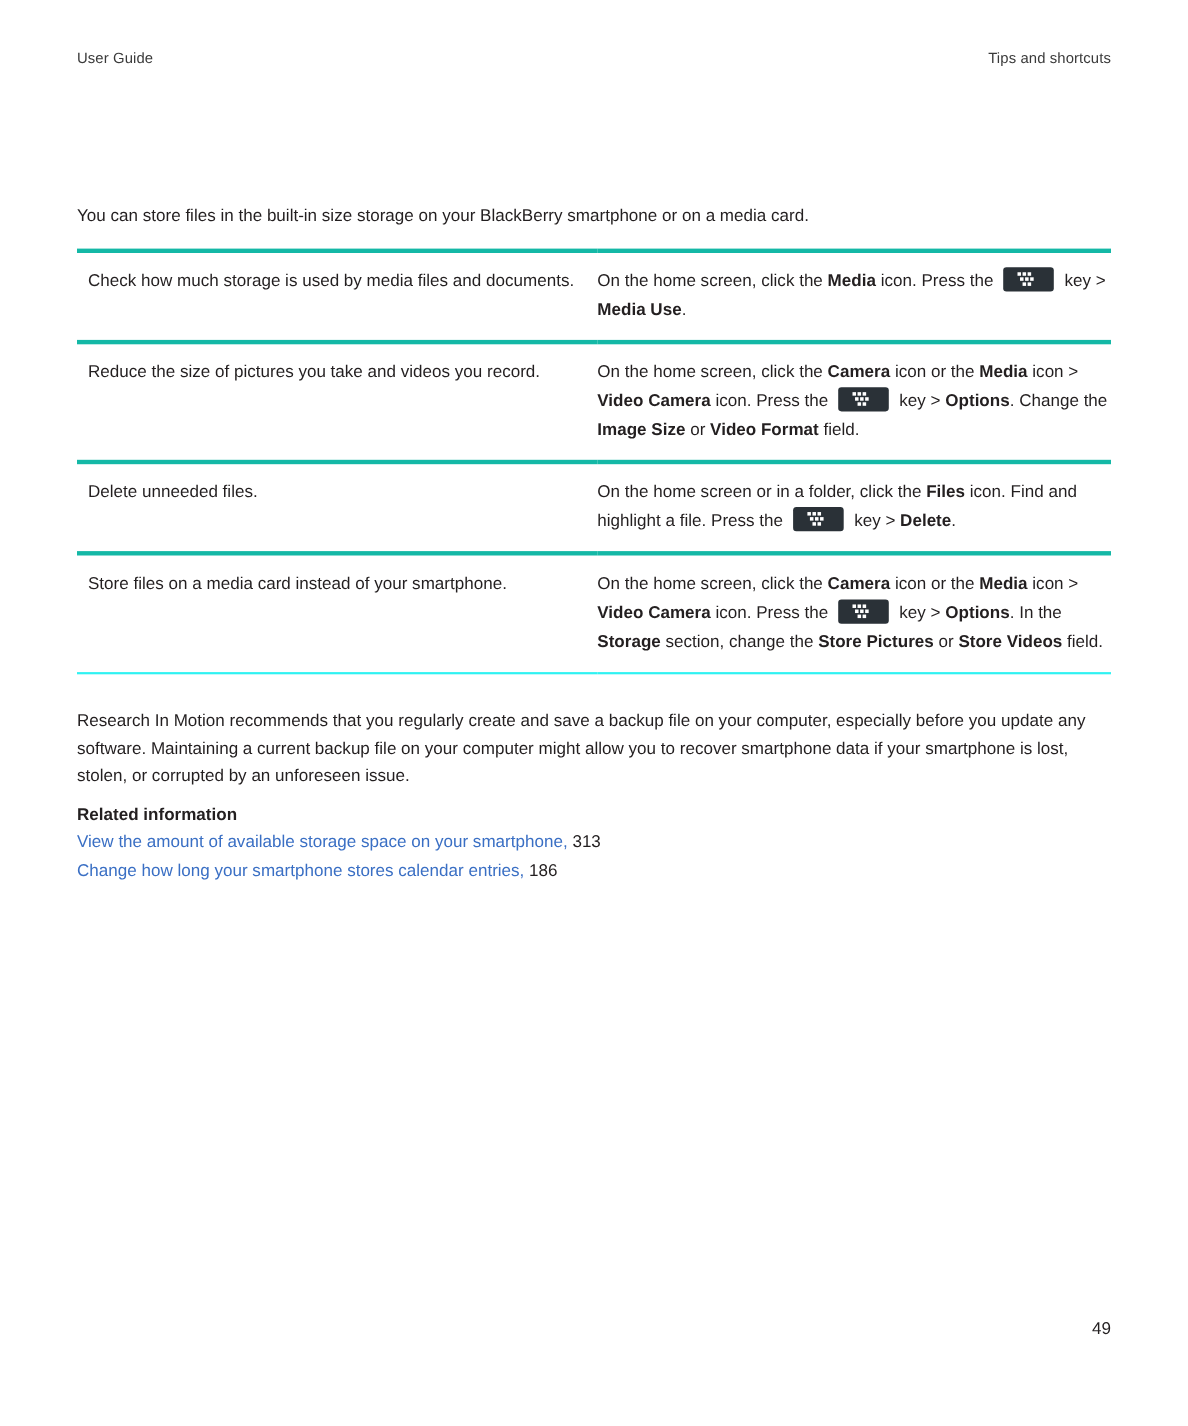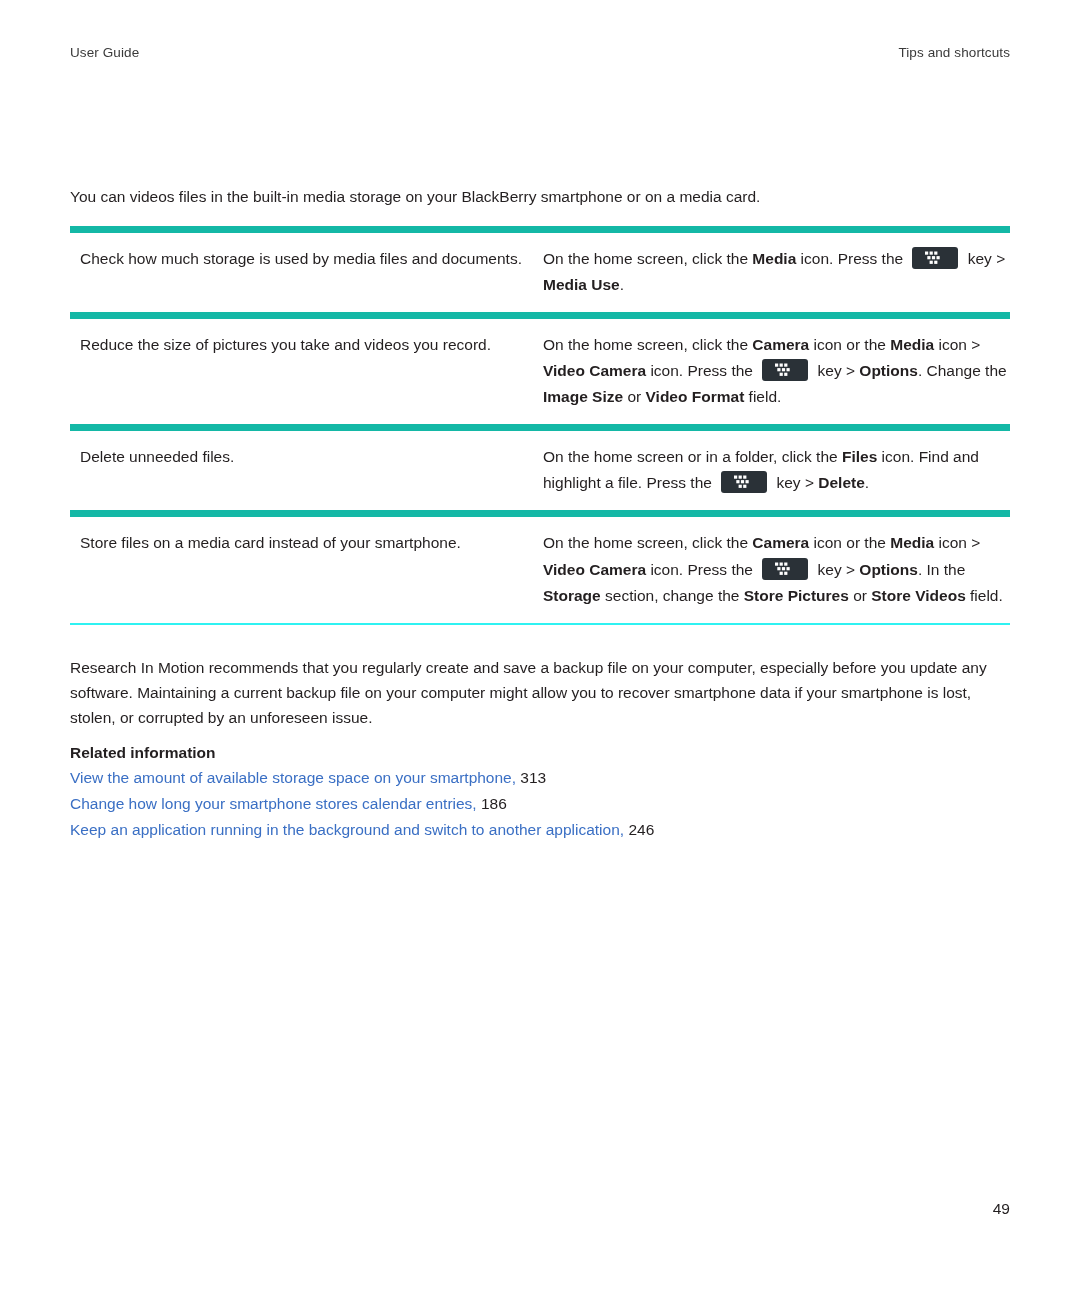--- a/index.html
+++ b/index.html
@@ -57,21 +57,21 @@
     color: #231f20;
   }
 
   
   .tips-table {
     width: 100%;
     border-collapse: collapse;
     margin-bottom: 30px;
   }
   .tips-table tr {
-    border-top: 7px solid #14b8a6;
+    border-top: 4px solid #14b8a6;
   }
   .tips-table tr:last-child {
     border-bottom: 2px solid #2ff2f2;
   }
   .tips-table td {
     vertical-align: top;
     padding: 13px 0 14px 0;
     font-size: 15.5px;
     line-height: 1.68;
     color: #231f20;
@@ -151,21 +151,21 @@
 <body>
 
 <div class="page-header">
   <span>User Guide</span>
   <span>Tips and shortcuts</span>
 </div>
 
 <div class="content">
 
 
-  <p class="intro">You can videos files in the built-in media storage on your BlackBerry smartphone or on a media card.</p>
+  <p class="intro">You can store files in the built-in size storage on your BlackBerry smartphone or on a media card.</p>
 
   <table class="tips-table">
     <tbody>
 
       <tr>
         <td class="task-cell">Check how much storage is used by media files and documents.</td>
         <td class="action-cell"><span>On the home screen, click the </span><b>Media</b><span> icon. Press the </span><span class="bb-key"><svg width="22" height="14" viewBox="0 0 22 14">
                 <rect x="1" y="0.5" width="3.2" height="3.2" fill="#ffffff"></rect>
                 <rect x="5.6" y="0.5" width="3.2" height="3.2" fill="#ffffff"></rect>
                 <rect x="10.2" y="0.5" width="3.2" height="3.2" fill="#ffffff"></rect>
@@ -222,18 +222,17 @@
     </tbody>
   </table>
 
   <p class="closing">Research In Motion recommends that you regularly create and save a backup file on your computer, especially before you update any software. Maintaining a current backup file on your computer might allow you to recover smartphone data if your smartphone is lost, stolen, or corrupted by an unforeseen issue.</p>
 
   <div class="related-heading">Related information</div>
 
   <ul class="related-list">
     <li><a href="#" class="link-text">View the amount of available storage space on your smartphone,</a> <span class="page-ref">313</span></li>
     <li><a href="#" class="link-text">Change how long your smartphone stores calendar entries,</a> <span class="page-ref">186</span></li>
-    <li><a href="#" class="link-text">Keep an application running in the background and switch to another application,</a> <span class="page-ref">246</span></li>
   </ul>
 
 </div>
 
 <div class="page-number">49</div>
 
 </body></html>

